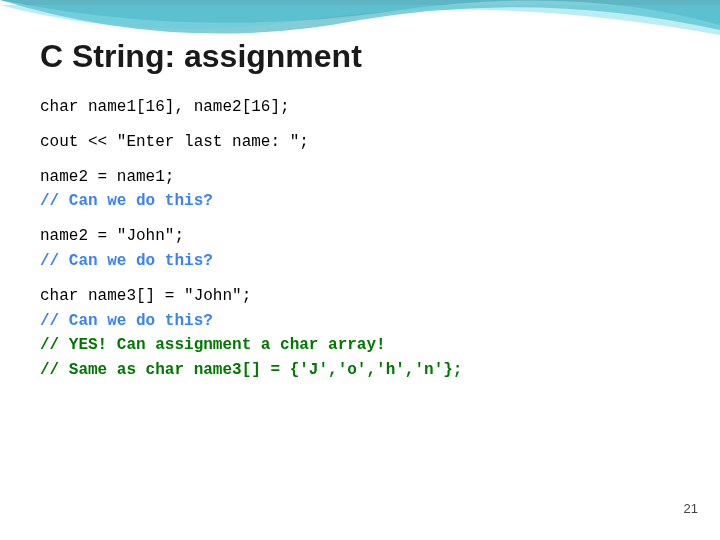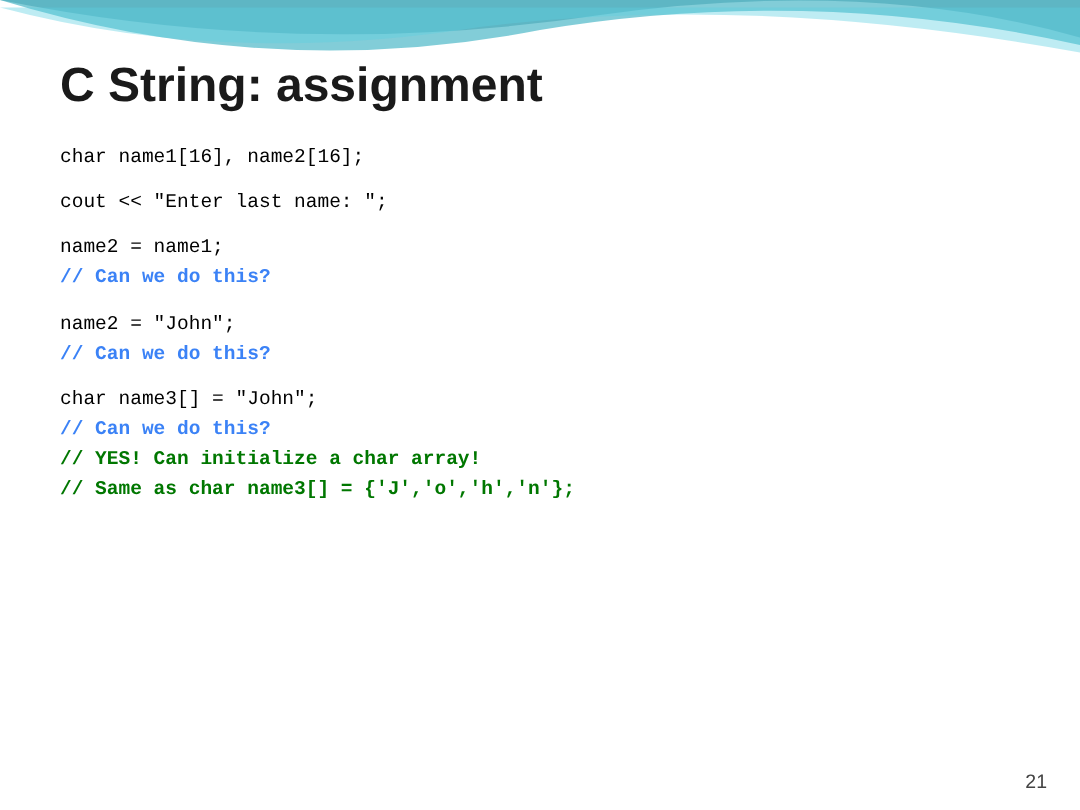--- a/index.html
+++ b/index.html
@@ -36,39 +36,39 @@
     .slide-title {
       font-size: 32px;
       font-weight: bold;
       color: #1a1a1a;
       margin-top: 18px;
       margin-bottom: 20px;
     }
 
     .code-block {
       font-family: 'Courier New', Courier, monospace;
-      font-size: 13px;
+      font-size: 16px;
       line-height: 1.55;
       color: #000000;
     }
 
     .code-block .line {
       display: block;
       white-space: pre;
     }
 
     .code-black { color: #000000; }
     .code-red { color: #3b82f6; font-weight: bold; }
     .code-green { color: #007700; font-weight: bold; }
 
     .spacer { display: block; height: 10px; }
 
     .slide-number {
       position: absolute;
-      bottom: 12px;
+      bottom: 24px;
       right: 22px;
       font-size: 13px;
       color: #444;
     }
   </style>
 </head>
 <body>
 
 <div class="header-decoration">
   <svg width="720" height="60" viewBox="0 0 720 60" xmlns="http://www.w3.org/2000/svg">
@@ -93,19 +93,19 @@
     <span class="line code-black">name2 = name1;</span>
     <span class="line code-red">// Can we do this?</span>
     <span class="spacer"></span>
 
     <span class="line code-black">name2 = "John";</span>
     <span class="line code-red">// Can we do this?</span>
     <span class="spacer"></span>
 
     <span class="line code-black">char name3[] = "John";</span>
     <span class="line code-red">// Can we do this?</span>
-    <span class="line code-green">// YES! Can initialize a char array!</span>
+    <span class="line code-green">// YES! Can assignment a char array!</span>
     <span class="line code-green">// Same as char name3[] = {'J','o','h','n'};</span>
 
   </div>
 </div>
 
 <div class="slide-number">21</div>
 
 </body></html>

